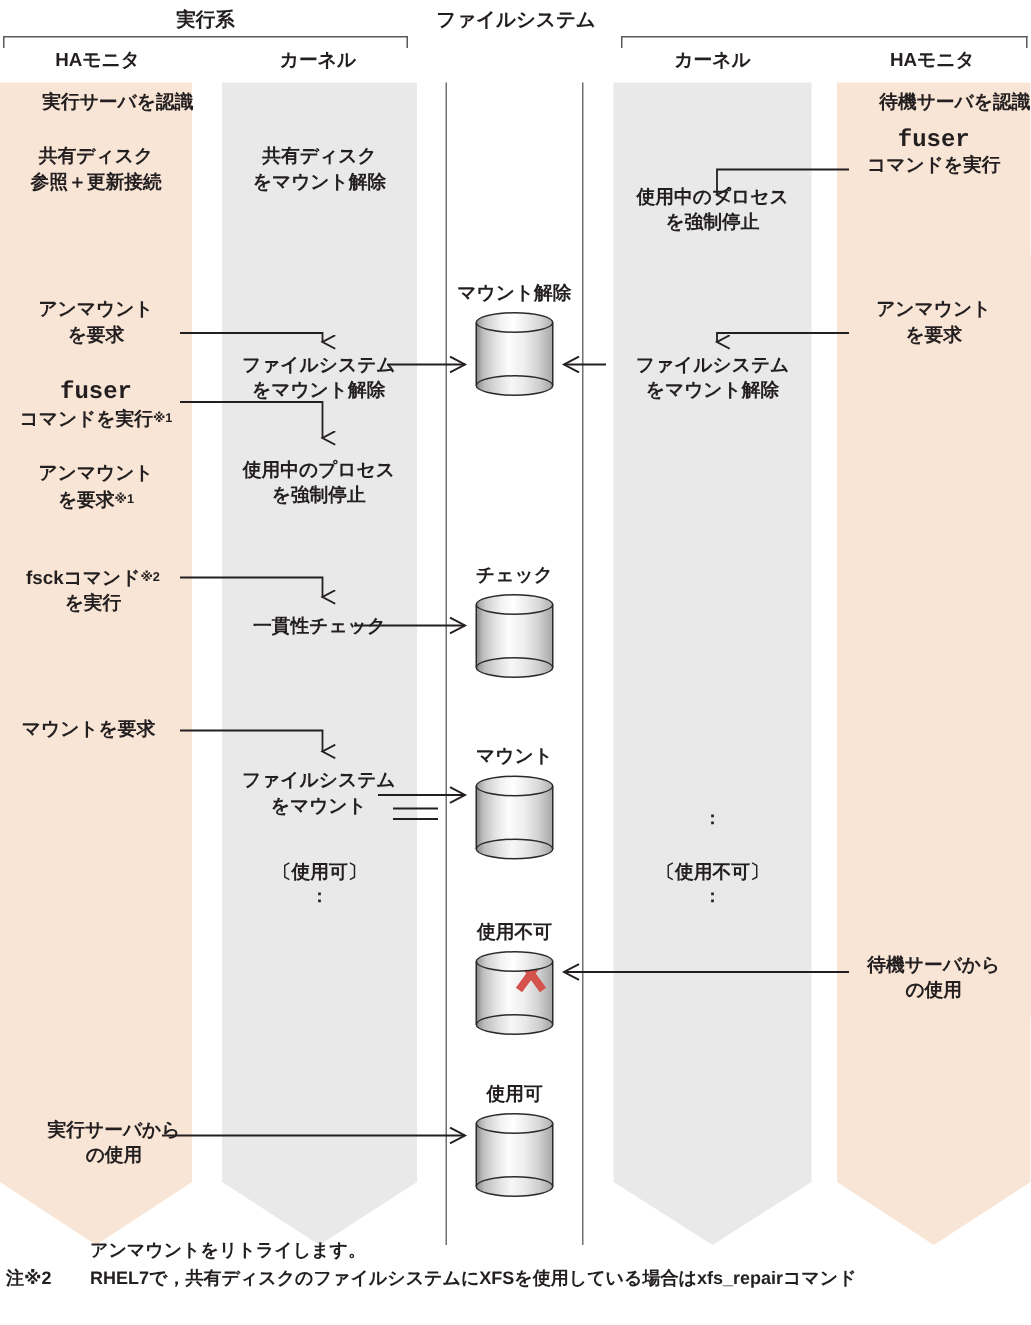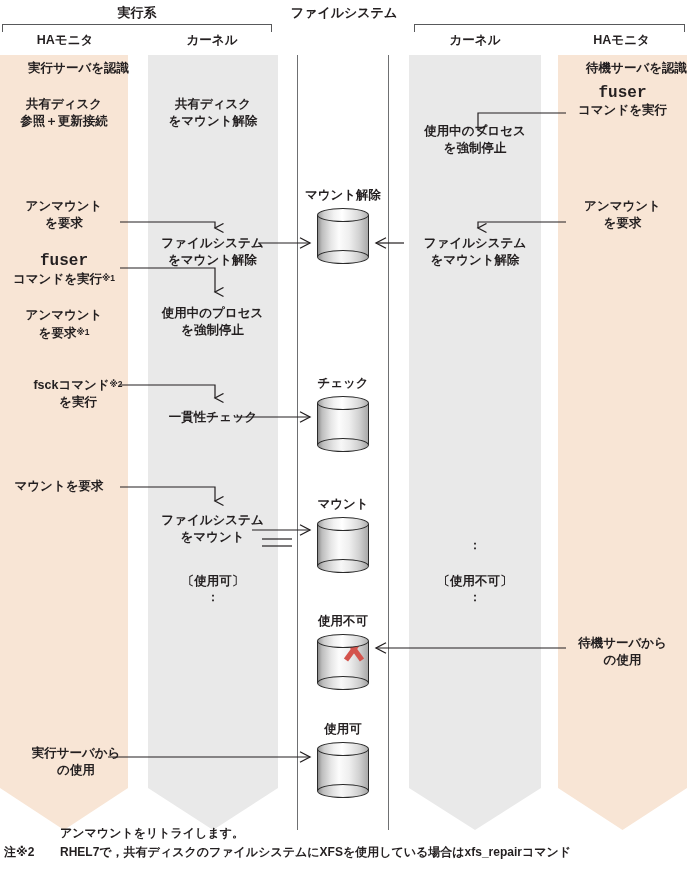--- a/index.html
+++ b/index.html
@@ -233,21 +233,21 @@
   <div class="ltext" style="left:0px; top:253px; width:128px;">
     <div class="mono">fuser</div>
     <div><span>コマンドを実行</span><span class="note-mark">※1</span></div>
   </div>
 
   <div class="ltext" style="left:0px; top:307px; width:128px;">
     <div>アンマウント</div>
     <div><span>を要求</span><span class="note-mark">※1</span></div>
   </div>
 
-  <div class="ltext" style="left:16px; top:376px; width:124px;">
+  <div class="ltext" style="left:0px; top:376px; width:124px;">
     <div><span>fsckコマンド</span><span class="note-mark">※2</span></div>
     <div>を実行</div>
   </div>
 
   <div class="ltext" style="left:0px; top:478px; width:118px;">マウントを要求</div>
 
   <div class="ltext" style="left:0px; top:745px; width:128px;padding-left:12px;">
     <div>実行サーバから</div>
     <div>の使用</div>
   </div>

